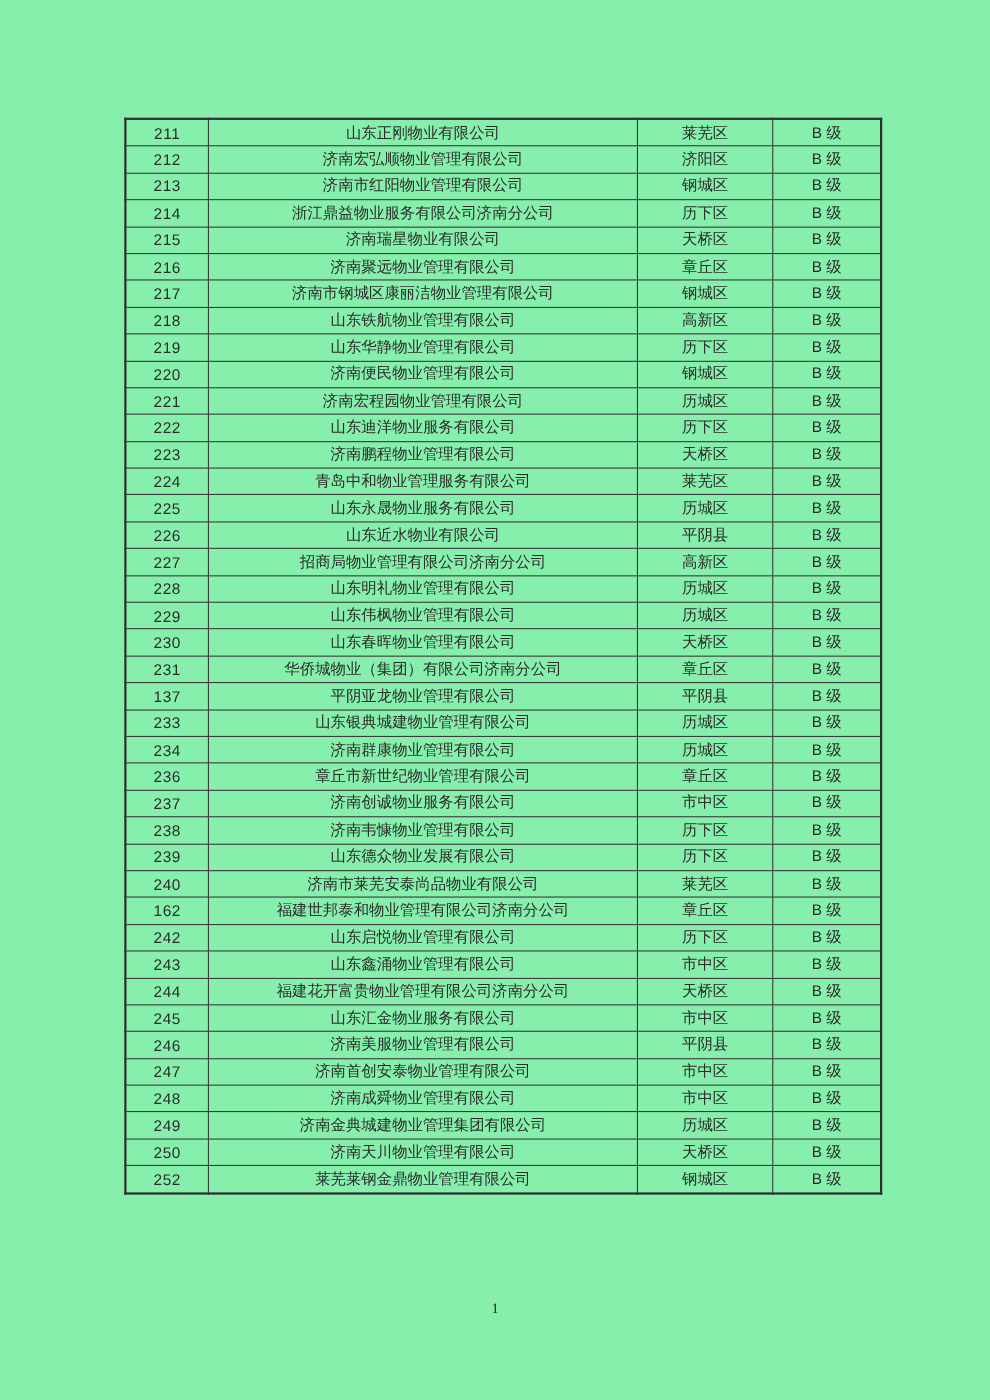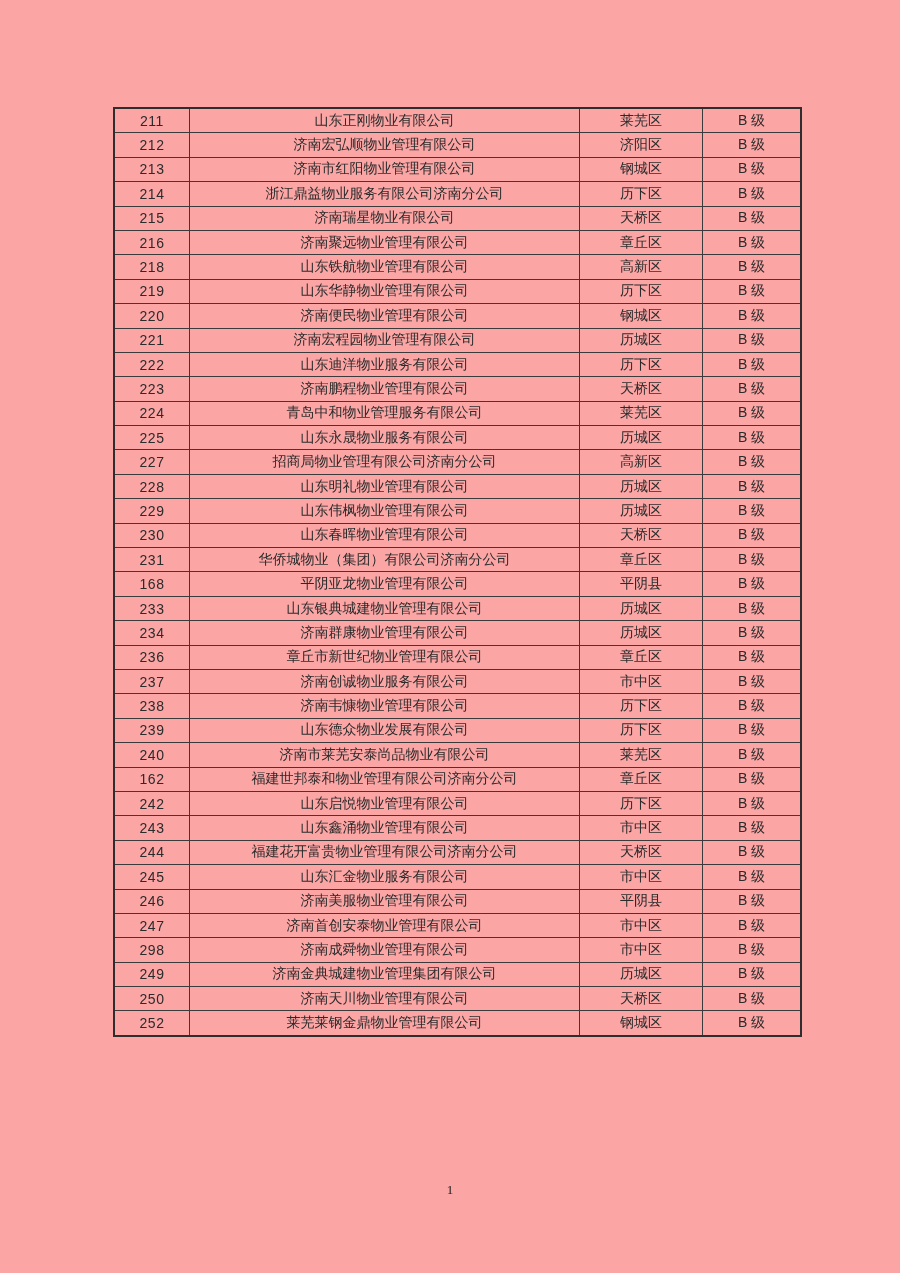--- a/index.html
+++ b/index.html
@@ -5,21 +5,21 @@
   html, body {
     margin: 0;
     padding: 0;
     background: #ffffff;
     font-family: "Liberation Sans", "DejaVu Sans", sans-serif;
   }
   .page {
     position: relative;
     width: 900px;
     height: 1273px;
-    background: #fca5a5;
+    background: #86efac;
     overflow: hidden;
   }
   table.grade-table {
     position: absolute;
     left: 113px;
     top: 107px;
     width: 674px;
     border-collapse: collapse;
     table-layout: fixed;
     border: 2px solid #2e2e2e;
@@ -86,20 +86,26 @@
           <td class="col-district">天桥区</td>
           <td class="col-grade">B 级</td>
         </tr>
         <tr>
           <td class="col-no">216</td>
           <td class="col-company">济南聚远物业管理有限公司</td>
           <td class="col-district">章丘区</td>
           <td class="col-grade">B 级</td>
         </tr>
         <tr>
+          <td class="col-no">217</td>
+          <td class="col-company">济南市钢城区康丽洁物业管理有限公司</td>
+          <td class="col-district">钢城区</td>
+          <td class="col-grade">B 级</td>
+        </tr>
+        <tr>
           <td class="col-no">218</td>
           <td class="col-company">山东铁航物业管理有限公司</td>
           <td class="col-district">高新区</td>
           <td class="col-grade">B 级</td>
         </tr>
         <tr>
           <td class="col-no">219</td>
           <td class="col-company">山东华静物业管理有限公司</td>
           <td class="col-district">历下区</td>
           <td class="col-grade">B 级</td>
@@ -134,20 +140,26 @@
           <td class="col-district">莱芜区</td>
           <td class="col-grade">B 级</td>
         </tr>
         <tr>
           <td class="col-no">225</td>
           <td class="col-company">山东永晟物业服务有限公司</td>
           <td class="col-district">历城区</td>
           <td class="col-grade">B 级</td>
         </tr>
         <tr>
+          <td class="col-no">226</td>
+          <td class="col-company">山东近水物业有限公司</td>
+          <td class="col-district">平阴县</td>
+          <td class="col-grade">B 级</td>
+        </tr>
+        <tr>
           <td class="col-no">227</td>
           <td class="col-company">招商局物业管理有限公司济南分公司</td>
           <td class="col-district">高新区</td>
           <td class="col-grade">B 级</td>
         </tr>
         <tr>
           <td class="col-no">228</td>
           <td class="col-company">山东明礼物业管理有限公司</td>
           <td class="col-district">历城区</td>
           <td class="col-grade">B 级</td>
@@ -164,21 +176,21 @@
           <td class="col-district">天桥区</td>
           <td class="col-grade">B 级</td>
         </tr>
         <tr>
           <td class="col-no">231</td>
           <td class="col-company">华侨城物业（集团）有限公司济南分公司</td>
           <td class="col-district">章丘区</td>
           <td class="col-grade">B 级</td>
         </tr>
         <tr>
-          <td class="col-no">168</td>
+          <td class="col-no">137</td>
           <td class="col-company">平阴亚龙物业管理有限公司</td>
           <td class="col-district">平阴县</td>
           <td class="col-grade">B 级</td>
         </tr>
         <tr>
           <td class="col-no">233</td>
           <td class="col-company">山东银典城建物业管理有限公司</td>
           <td class="col-district">历城区</td>
           <td class="col-grade">B 级</td>
         </tr>
@@ -254,21 +266,21 @@
           <td class="col-district">平阴县</td>
           <td class="col-grade">B 级</td>
         </tr>
         <tr>
           <td class="col-no">247</td>
           <td class="col-company">济南首创安泰物业管理有限公司</td>
           <td class="col-district">市中区</td>
           <td class="col-grade">B 级</td>
         </tr>
         <tr>
-          <td class="col-no">298</td>
+          <td class="col-no">248</td>
           <td class="col-company">济南成舜物业管理有限公司</td>
           <td class="col-district">市中区</td>
           <td class="col-grade">B 级</td>
         </tr>
         <tr>
           <td class="col-no">249</td>
           <td class="col-company">济南金典城建物业管理集团有限公司</td>
           <td class="col-district">历城区</td>
           <td class="col-grade">B 级</td>
         </tr>

